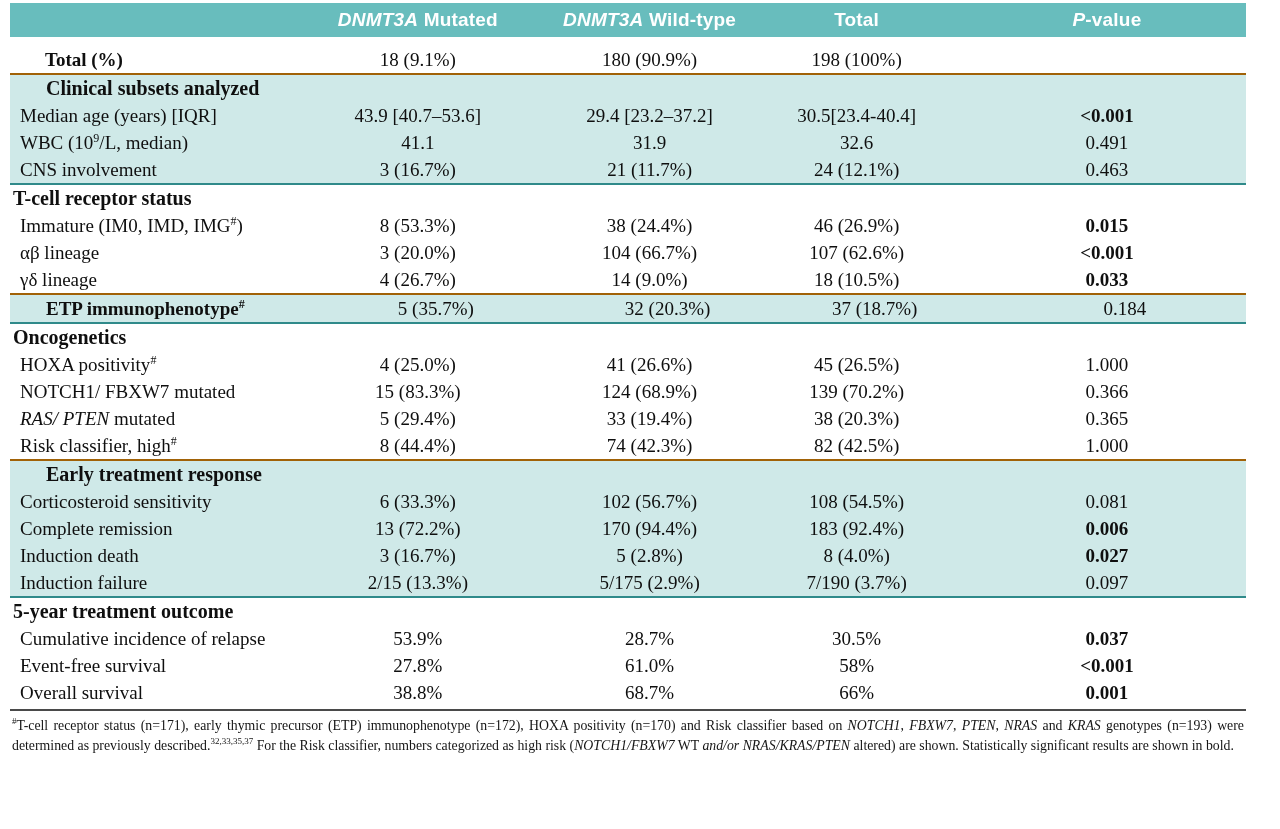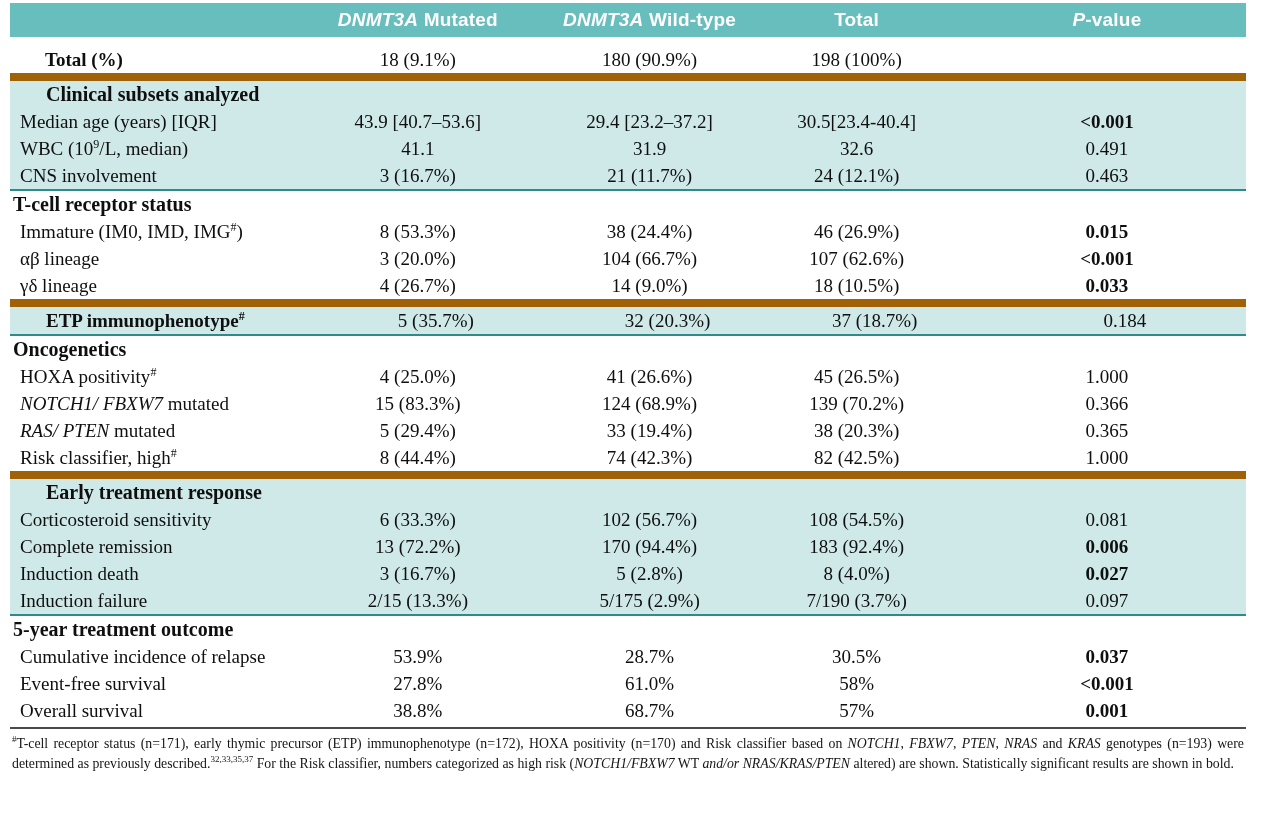--- a/index.html
+++ b/index.html
@@ -10,21 +10,21 @@
   tr.head th{background:#68bdbd;color:#ffffff;
        font-family:"Liberation Sans","DejaVu Sans",sans-serif;
        font-size:19px;font-weight:bold;height:34px;text-align:center;
        padding:0;letter-spacing:.2px;}
   tr.spacer td{height:9px;background:#ffffff;padding:0;}
   tbody td{font-size:19px;height:27px;padding:0;text-align:center;
        line-height:27px;white-space:nowrap;overflow:visible;}
   tbody td.lab{text-align:left;padding-left:3px;}
   tbody td.lab.item{padding-left:10px;}
   tbody tr.shaded td{background:#cfe9e8;}
-  tbody tr.band-top td{border-top:8px solid #a16207;padding-left:36px;}
+  tbody tr.band-top td{border-top:2px solid #a16207;padding-left:36px;}
   tbody tr.band-bottom td{border-bottom:2px solid #2f8a8a;}
   tbody td.title{font-weight:bold;font-size:20px;}
   tbody td.pbold{font-weight:bold;}
   sup{font-size:12px;line-height:0;}
   .footrule{border-top:2px solid #4a4a4a;margin-top:3px;}
   .footnote{margin:5px 2px 0 2px;font-size:13.8px;line-height:20px;
        text-align:justify;color:#151515;font-family:Liberation Serif, serif;}
   .footnote sup{font-size:9px;}
 </style>
 </head>
@@ -118,21 +118,21 @@
           <td colspan="5" class="lab title"><span style="font-weight: bold;">Oncogenetics</span></td>
         </tr>
         <tr>
           <td class="lab item"><span>HOXA positivity</span><sup>#</sup></td>
           <td>4 (25.0%)</td>
           <td>41 (26.6%)</td>
           <td>45 (26.5%)</td>
           <td>1.000</td>
         </tr>
         <tr>
-          <td class="lab item"><span style="font-style: italic;">NOTCH1/ FBXW7</span><span> mutated</span></td>
+          <td class="lab item"><span style="">NOTCH1/ FBXW7</span><span> mutated</span></td>
           <td>15 (83.3%)</td>
           <td>124 (68.9%)</td>
           <td>139 (70.2%)</td>
           <td>0.366</td>
         </tr>
         <tr>
           <td class="lab item"><span style="font-style: italic;">RAS/ PTEN</span><span> mutated</span></td>
           <td>5 (29.4%)</td>
           <td>33 (19.4%)</td>
           <td>38 (20.3%)</td>
@@ -190,20 +190,20 @@
           <td class="lab item"><span>Event-free survival</span></td>
           <td>27.8%</td>
           <td>61.0%</td>
           <td>58%</td>
           <td class="pbold">&lt;0.001</td>
         </tr>
         <tr>
           <td class="lab item"><span>Overall survival</span></td>
           <td>38.8%</td>
           <td>68.7%</td>
-          <td>57%</td>
+          <td>66%</td>
           <td class="pbold">0.001</td>
         </tr>
       </tbody>
   </table>
   <div class="footrule"></div>
   <p class="footnote" id="footnote"><sup>#</sup><span>T-cell receptor status (n=171), early thymic precursor (ETP) immunophenotype (n=172), HOXA positivity (n=170) and Risk classifier based on </span><span style="font-style: italic;">NOTCH1</span><span>, </span><span style="font-style: italic;">FBXW7</span><span>, </span><span style="font-style: italic;">PTEN</span><span>, </span><span style="font-style: italic;">NRAS</span><span> and </span><span style="font-style: italic;">KRAS</span><span> genotypes (n=193) were determined as previously described.</span><sup>32,33,35,37</sup><span> For the Risk classifier, numbers categorized as high risk (</span><span style="font-style: italic;">NOTCH1/FBXW7</span><span> WT </span><span style="font-style: italic;">and/or</span><span> </span><span style="font-style: italic;">NRAS/KRAS/PTEN</span><span> altered) are shown. Statistically significant results are shown in bold.</span></p>
 </div>
 
 </body></html>

